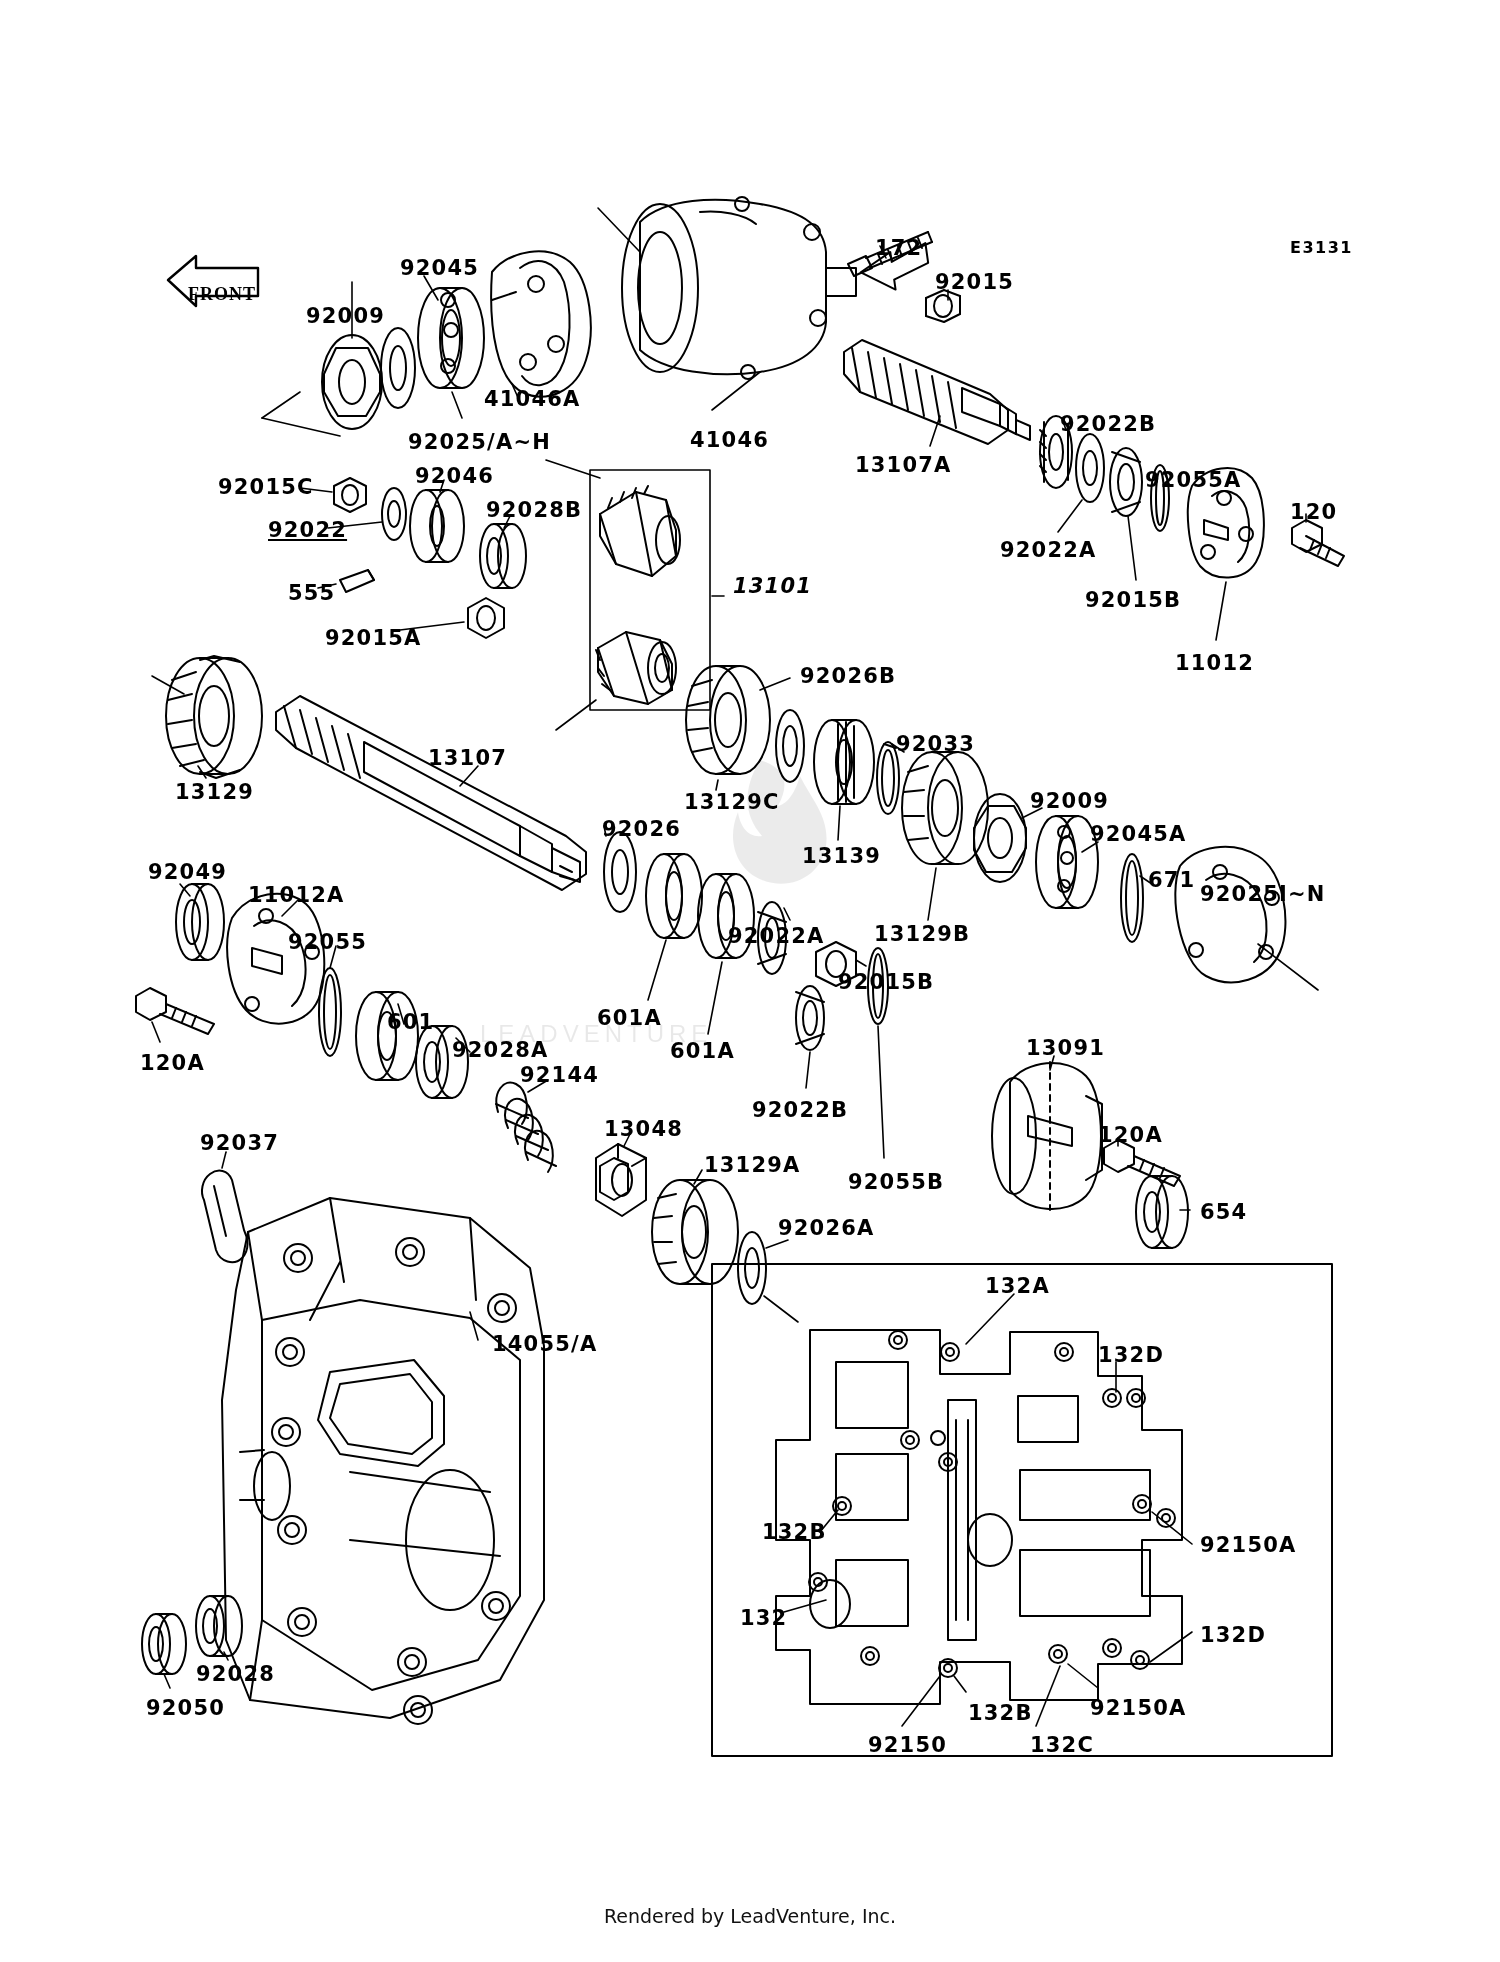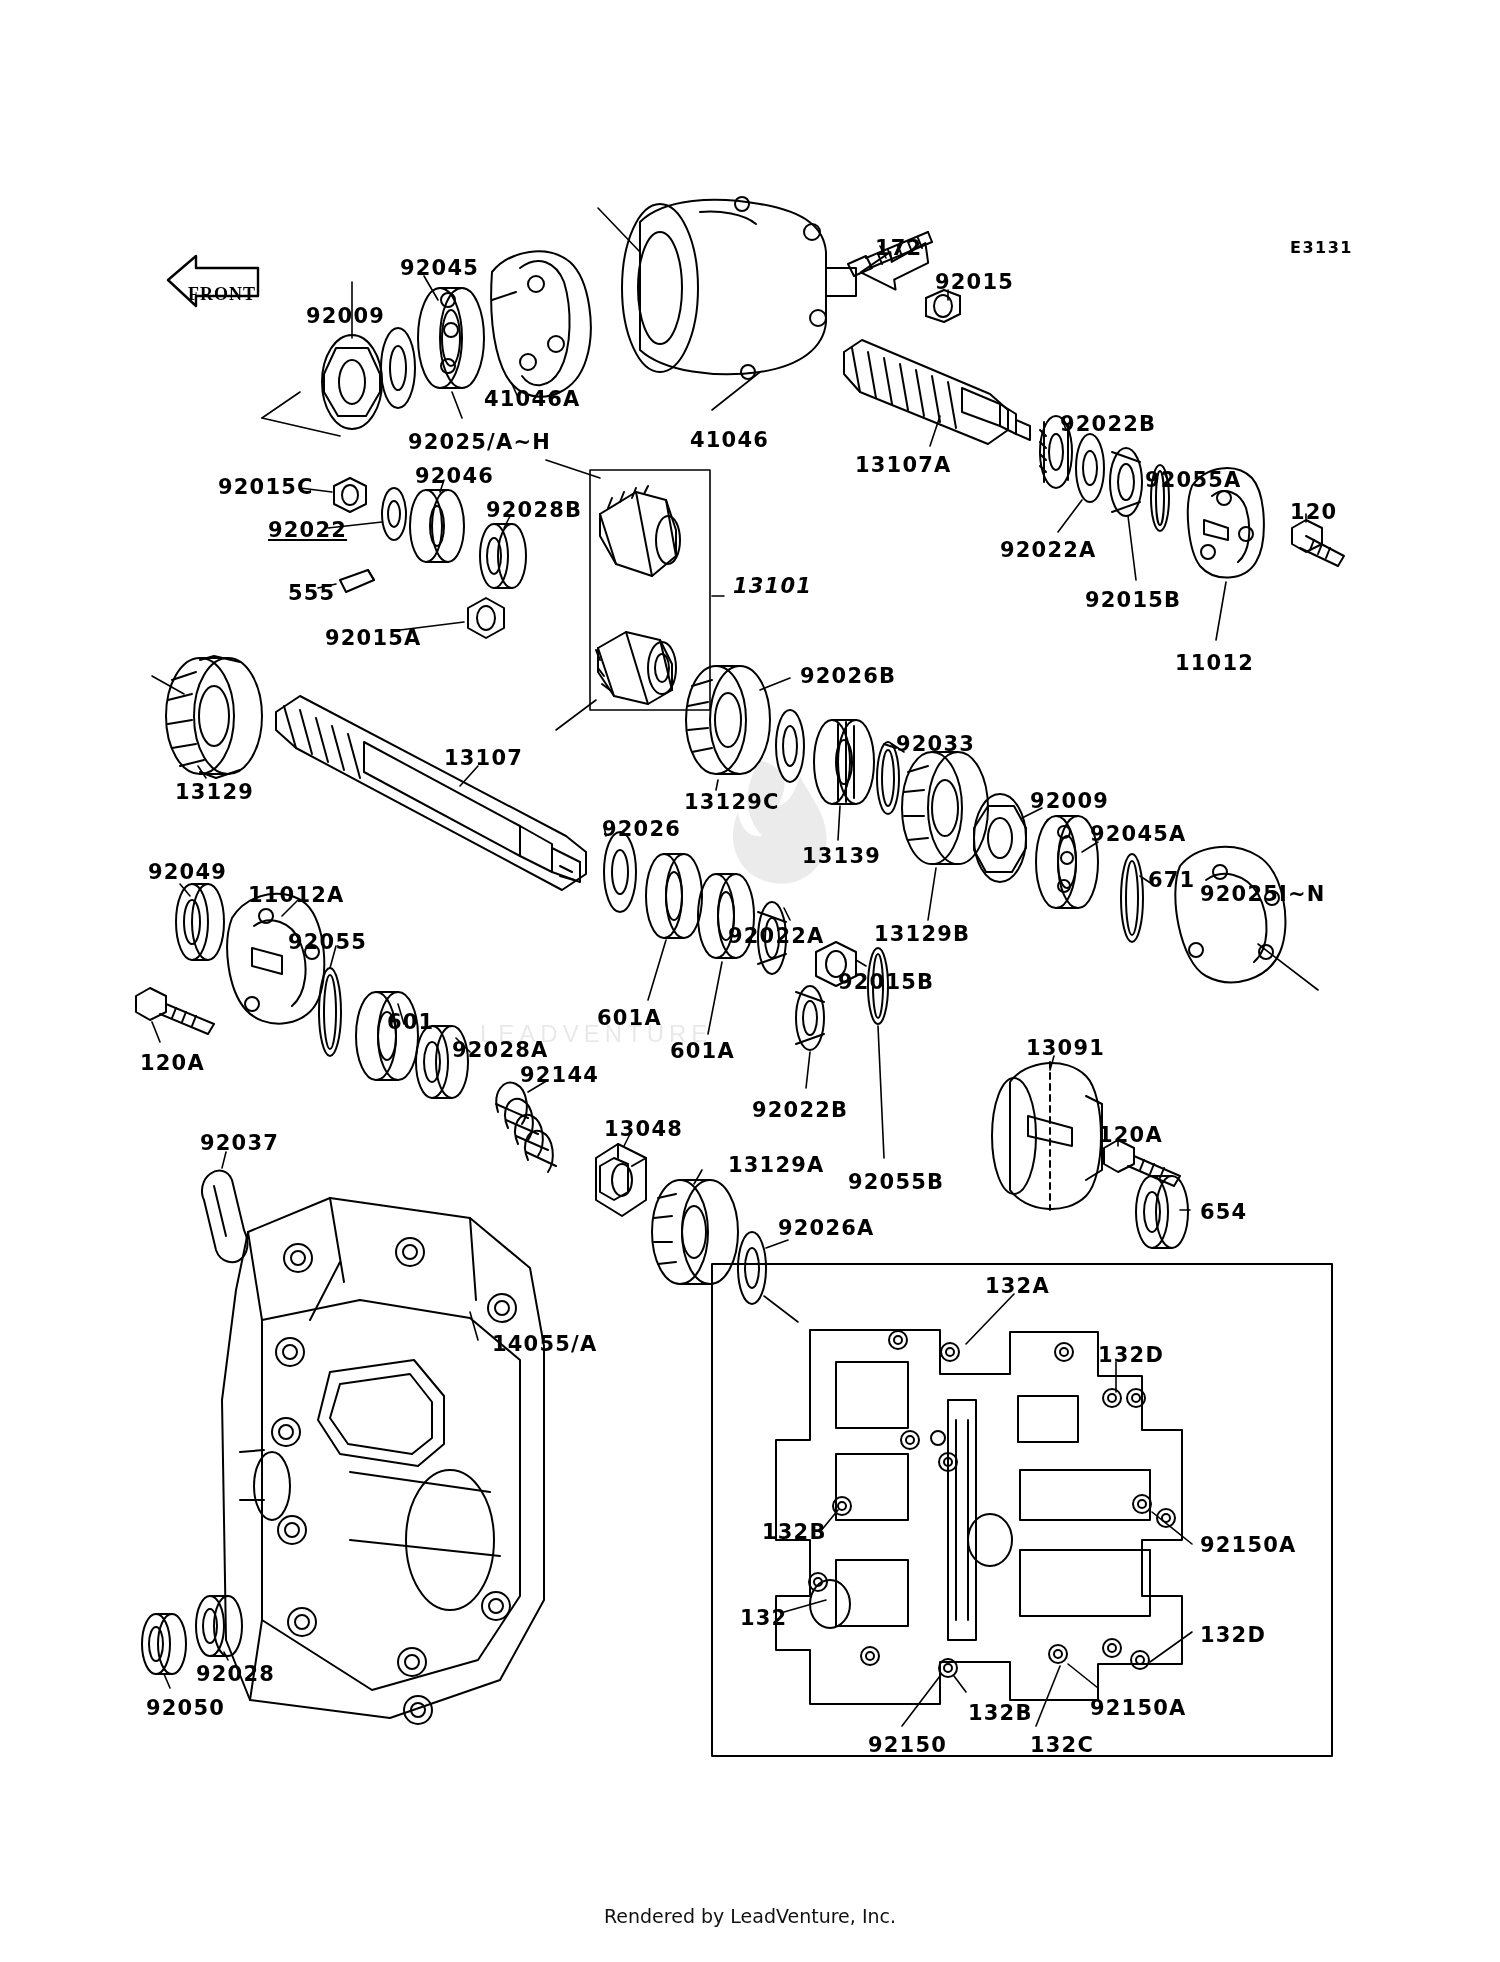--- a/index.html
+++ b/index.html
@@ -643,21 +643,21 @@
 <div class="lbl" style="left:1290px; top:502px;">120</div>
 <div class="lbl" style="left:1175px; top:653px;">11012</div>
 <div class="lbl" style="left:218px;  top:477px;">92015C</div>
 <div class="lbl" style="left:415px;  top:466px;">92046</div>
 <div class="lbl" style="left:268px;  top:520px;text-decoration:underline;">92022</div>
 <div class="lbl" style="left:486px;  top:500px;">92028B</div>
 <div class="lbl" style="left:288px;  top:583px;">555</div>
 <div class="lbl" style="left:733px;  top:576px;font-style:italic;">13101</div>
 <div class="lbl" style="left:325px;  top:628px;">92015A</div>
 <div class="lbl" style="left:175px;  top:782px;">13129</div>
-<div class="lbl" style="left:444px;  top:748px;">13107</div>
+<div class="lbl" style="left:428px;  top:748px;">13107</div>
 <div class="lbl" style="left:800px;  top:666px;">92026B</div>
 <div class="lbl" style="left:684px;  top:792px;">13129C</div>
 <div class="lbl" style="left:896px;  top:734px;">92033</div>
 <div class="lbl" style="left:802px;  top:846px;">13139</div>
 <div class="lbl" style="left:1030px; top:791px;">92009</div>
 <div class="lbl" style="left:874px;  top:924px;">13129B</div>
 <div class="lbl" style="left:1090px; top:824px;">92045A</div>
 <div class="lbl" style="left:1148px; top:870px;">671</div>
 <div class="lbl" style="left:1200px; top:884px;">92025I~N</div>
 <div class="lbl" style="left:570px;  top:819px;margin-left:32px;">92026</div>
@@ -666,21 +666,21 @@
 <div class="lbl" style="left:288px;  top:932px;">92055</div>
 <div class="lbl" style="left:387px;  top:1012px;">601</div>
 <div class="lbl" style="left:452px;  top:1040px;">92028A</div>
 <div class="lbl" style="left:597px;  top:1008px;">601A</div>
 <div class="lbl" style="left:670px;  top:1041px;">601A</div>
 <div class="lbl" style="left:728px;  top:926px;">92022A</div>
 <div class="lbl" style="left:838px;  top:972px;">92015B</div>
 <div class="lbl" style="left:752px;  top:1100px;">92022B</div>
 <div class="lbl" style="left:520px;  top:1065px;">92144</div>
 <div class="lbl" style="left:604px;  top:1119px;">13048</div>
-<div class="lbl" style="left:704px;  top:1155px;margin-left:24px;">13129A</div>
+<div class="lbl" style="left:704px;  top:1155px;">13129A</div>
 <div class="lbl" style="left:778px;  top:1218px;">92026A</div>
 <div class="lbl" style="left:848px;  top:1172px;">92055B</div>
 <div class="lbl" style="left:1026px; top:1038px;">13091</div>
 <div class="lbl" style="left:1098px; top:1125px;">120A</div>
 <div class="lbl" style="left:1200px; top:1202px;">654</div>
 <div class="lbl" style="left:140px;  top:1053px;">120A</div>
 <div class="lbl" style="left:200px;  top:1133px;">92037</div>
 <div class="lbl" style="left:492px;  top:1334px;">14055/A</div>
 <div class="lbl" style="left:196px;  top:1664px;">92028</div>
 <div class="lbl" style="left:146px;  top:1698px;">92050</div>

